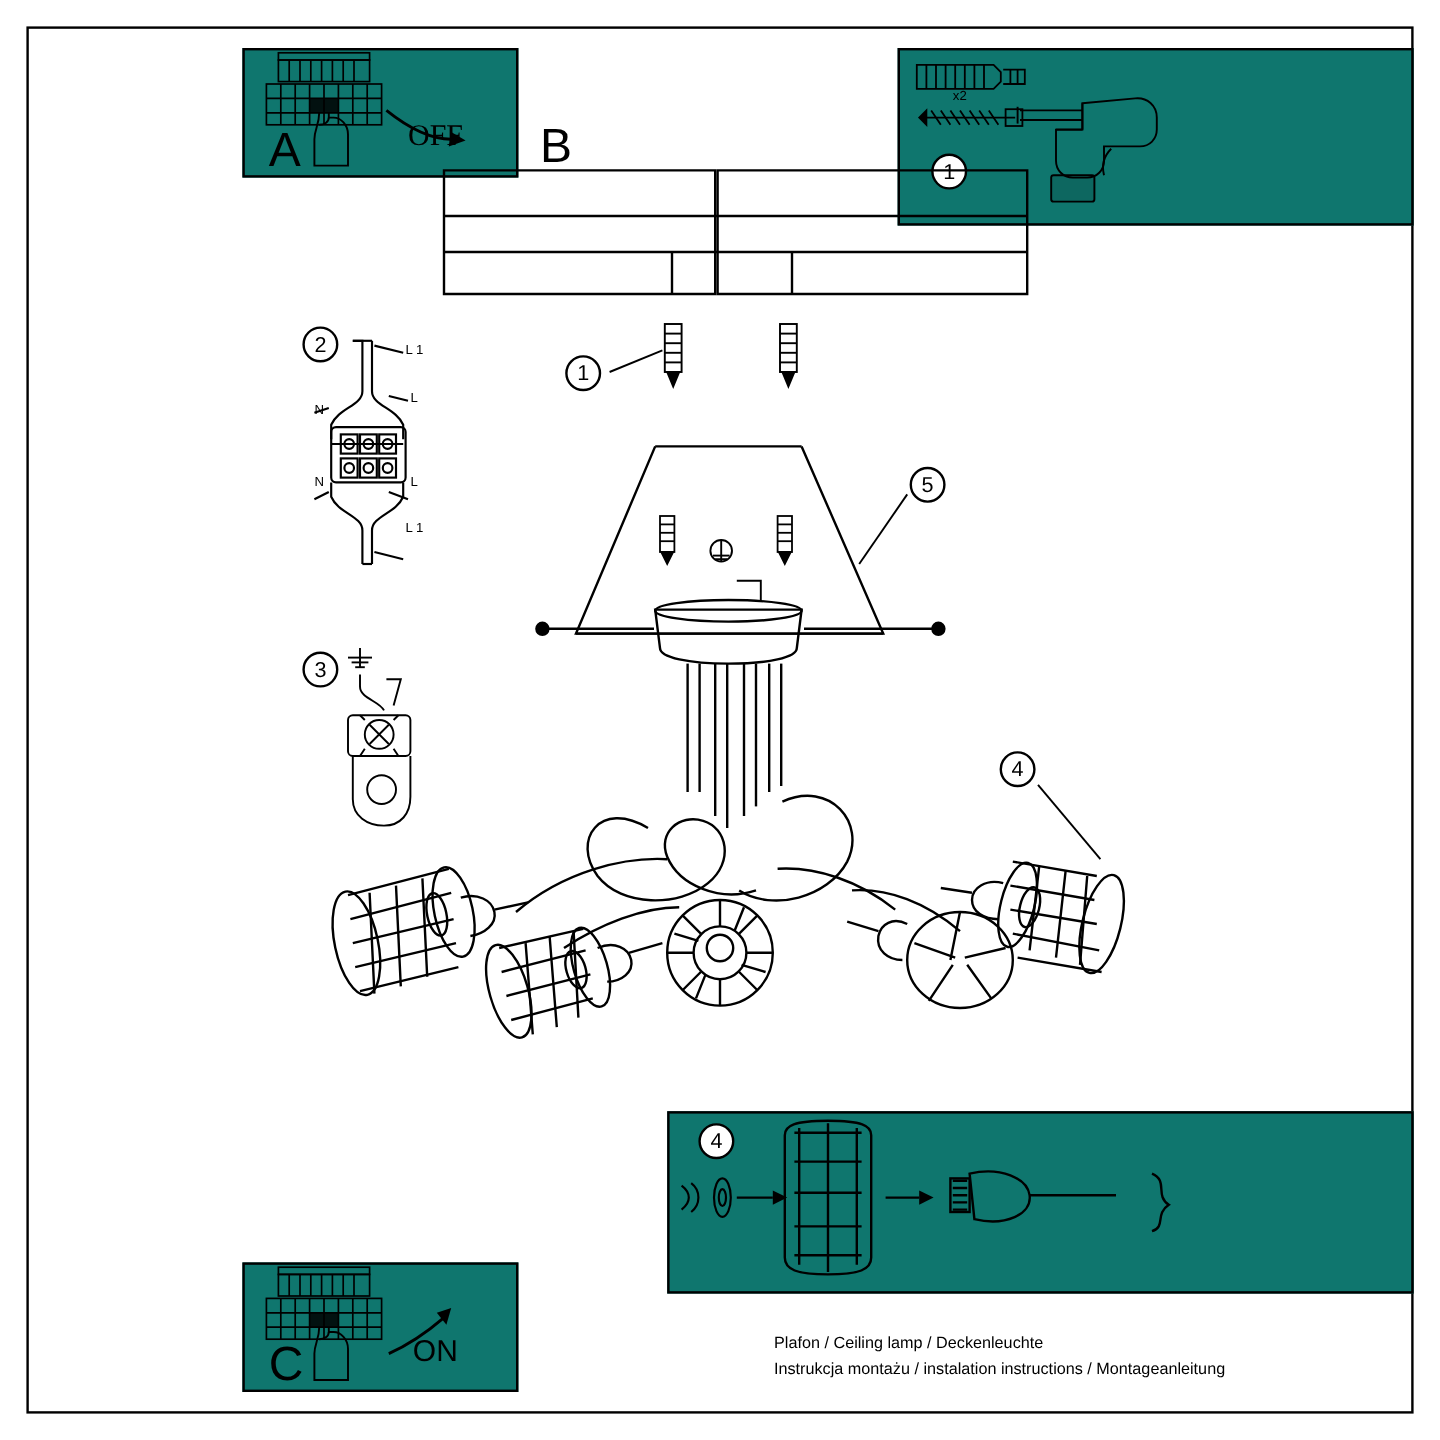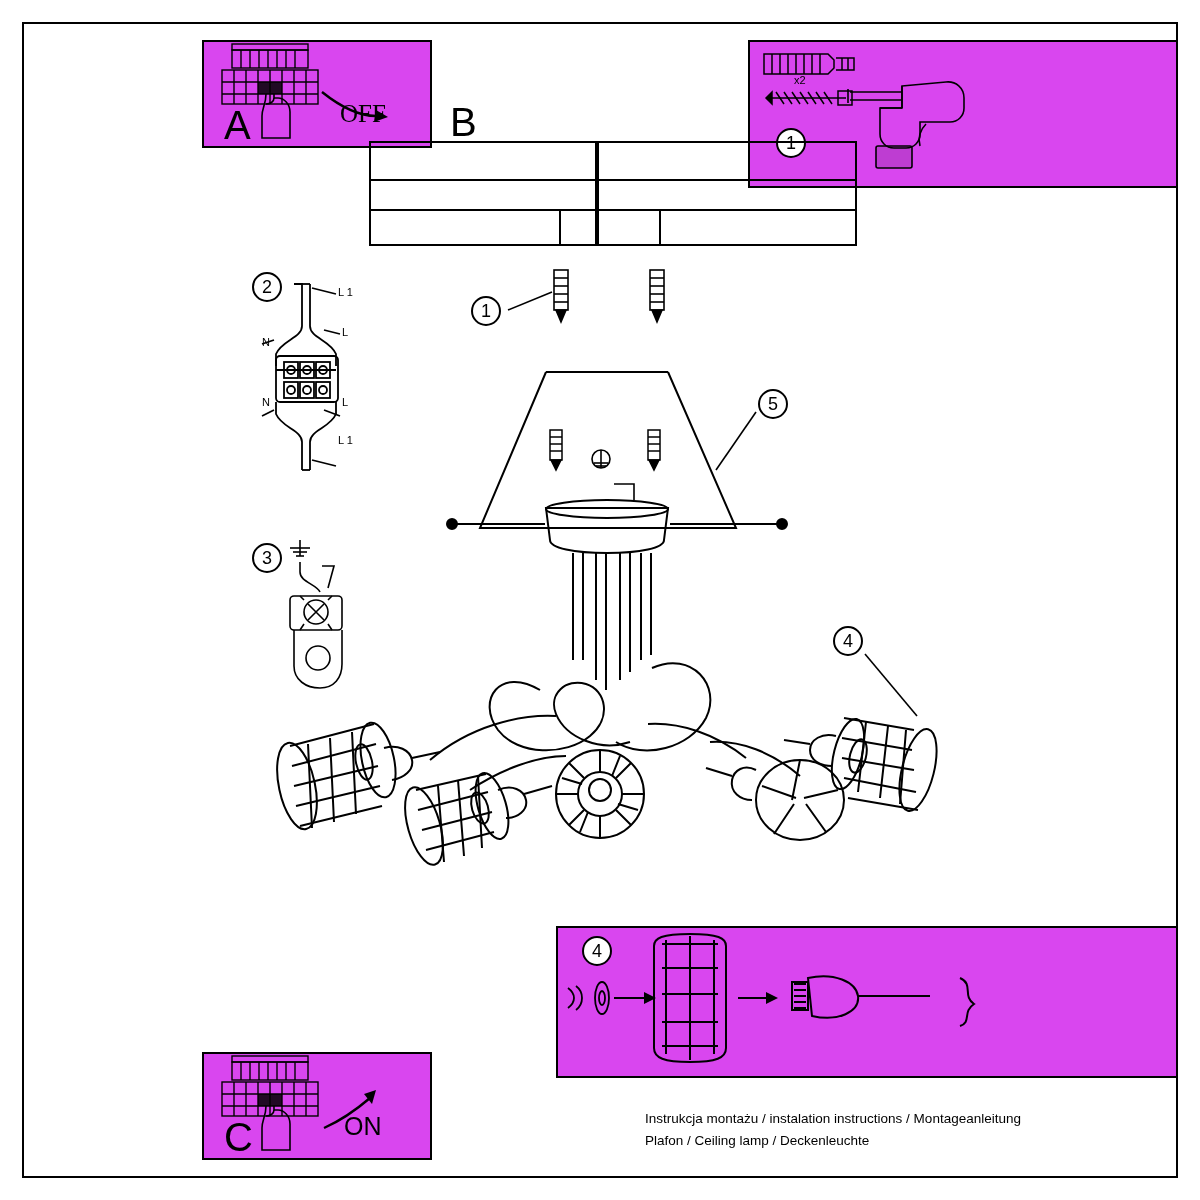--- a/index.html
+++ b/index.html
@@ -23,21 +23,21 @@
     top: 22px;
     width: 1156px;
     height: 1156px;
     border: 2px solid #000;
     box-sizing: border-box;
   }
   .box {
     position: absolute;
     border: 2px solid #000;
     box-sizing: border-box;
-    background: #d946ef;
+    background: #0f766e;
   }
   .label {
     position: absolute;
     font-family: "Liberation Sans", sans-serif;
     color: #000;
     white-space: nowrap;
   }
   .big-letter {
     font-size: 40px;
   }
@@ -447,17 +447,17 @@
       <g>
         <path d="M120 74 C138 66 152 56 166 44" class="nofill" stroke-width="2.4"></path>
         <polygon points="160,40 172,36 168,50" fill="#000"></polygon>
       </g>
     </svg>
   </div>
   <div class="label big-letter" style="left:224px; top:1115px;">C</div>
   <div class="label word" style="left:344px; top:1112px;">ON</div>
 
   <div class="footer">
+    <div>Plafon / Ceiling lamp / Deckenleuchte</div>
     <div>Instrukcja montażu / instalation instructions / Montageanleitung</div>
-    <div>Plafon / Ceiling lamp / Deckenleuchte</div>
   </div>
 
 </div>
 
 </body></html>

